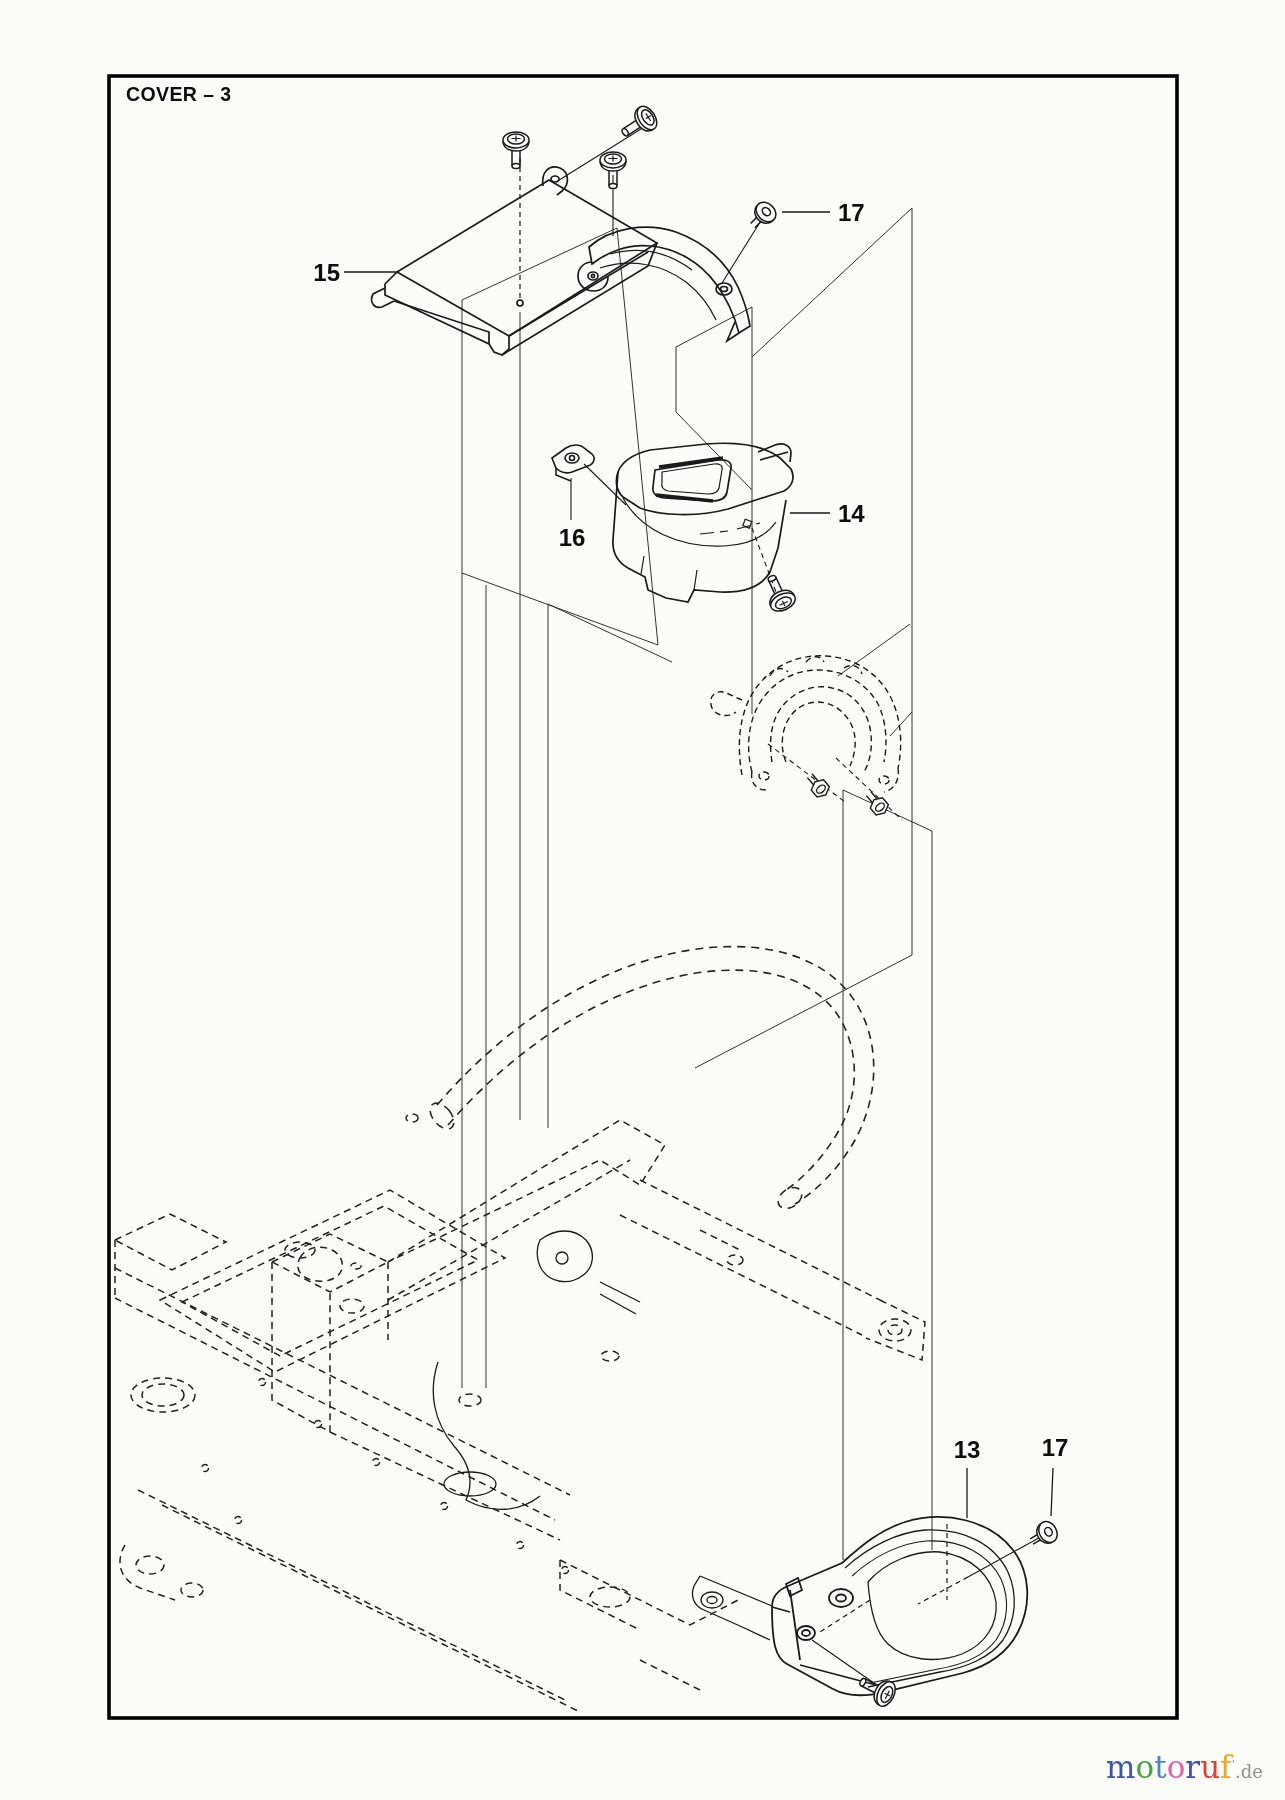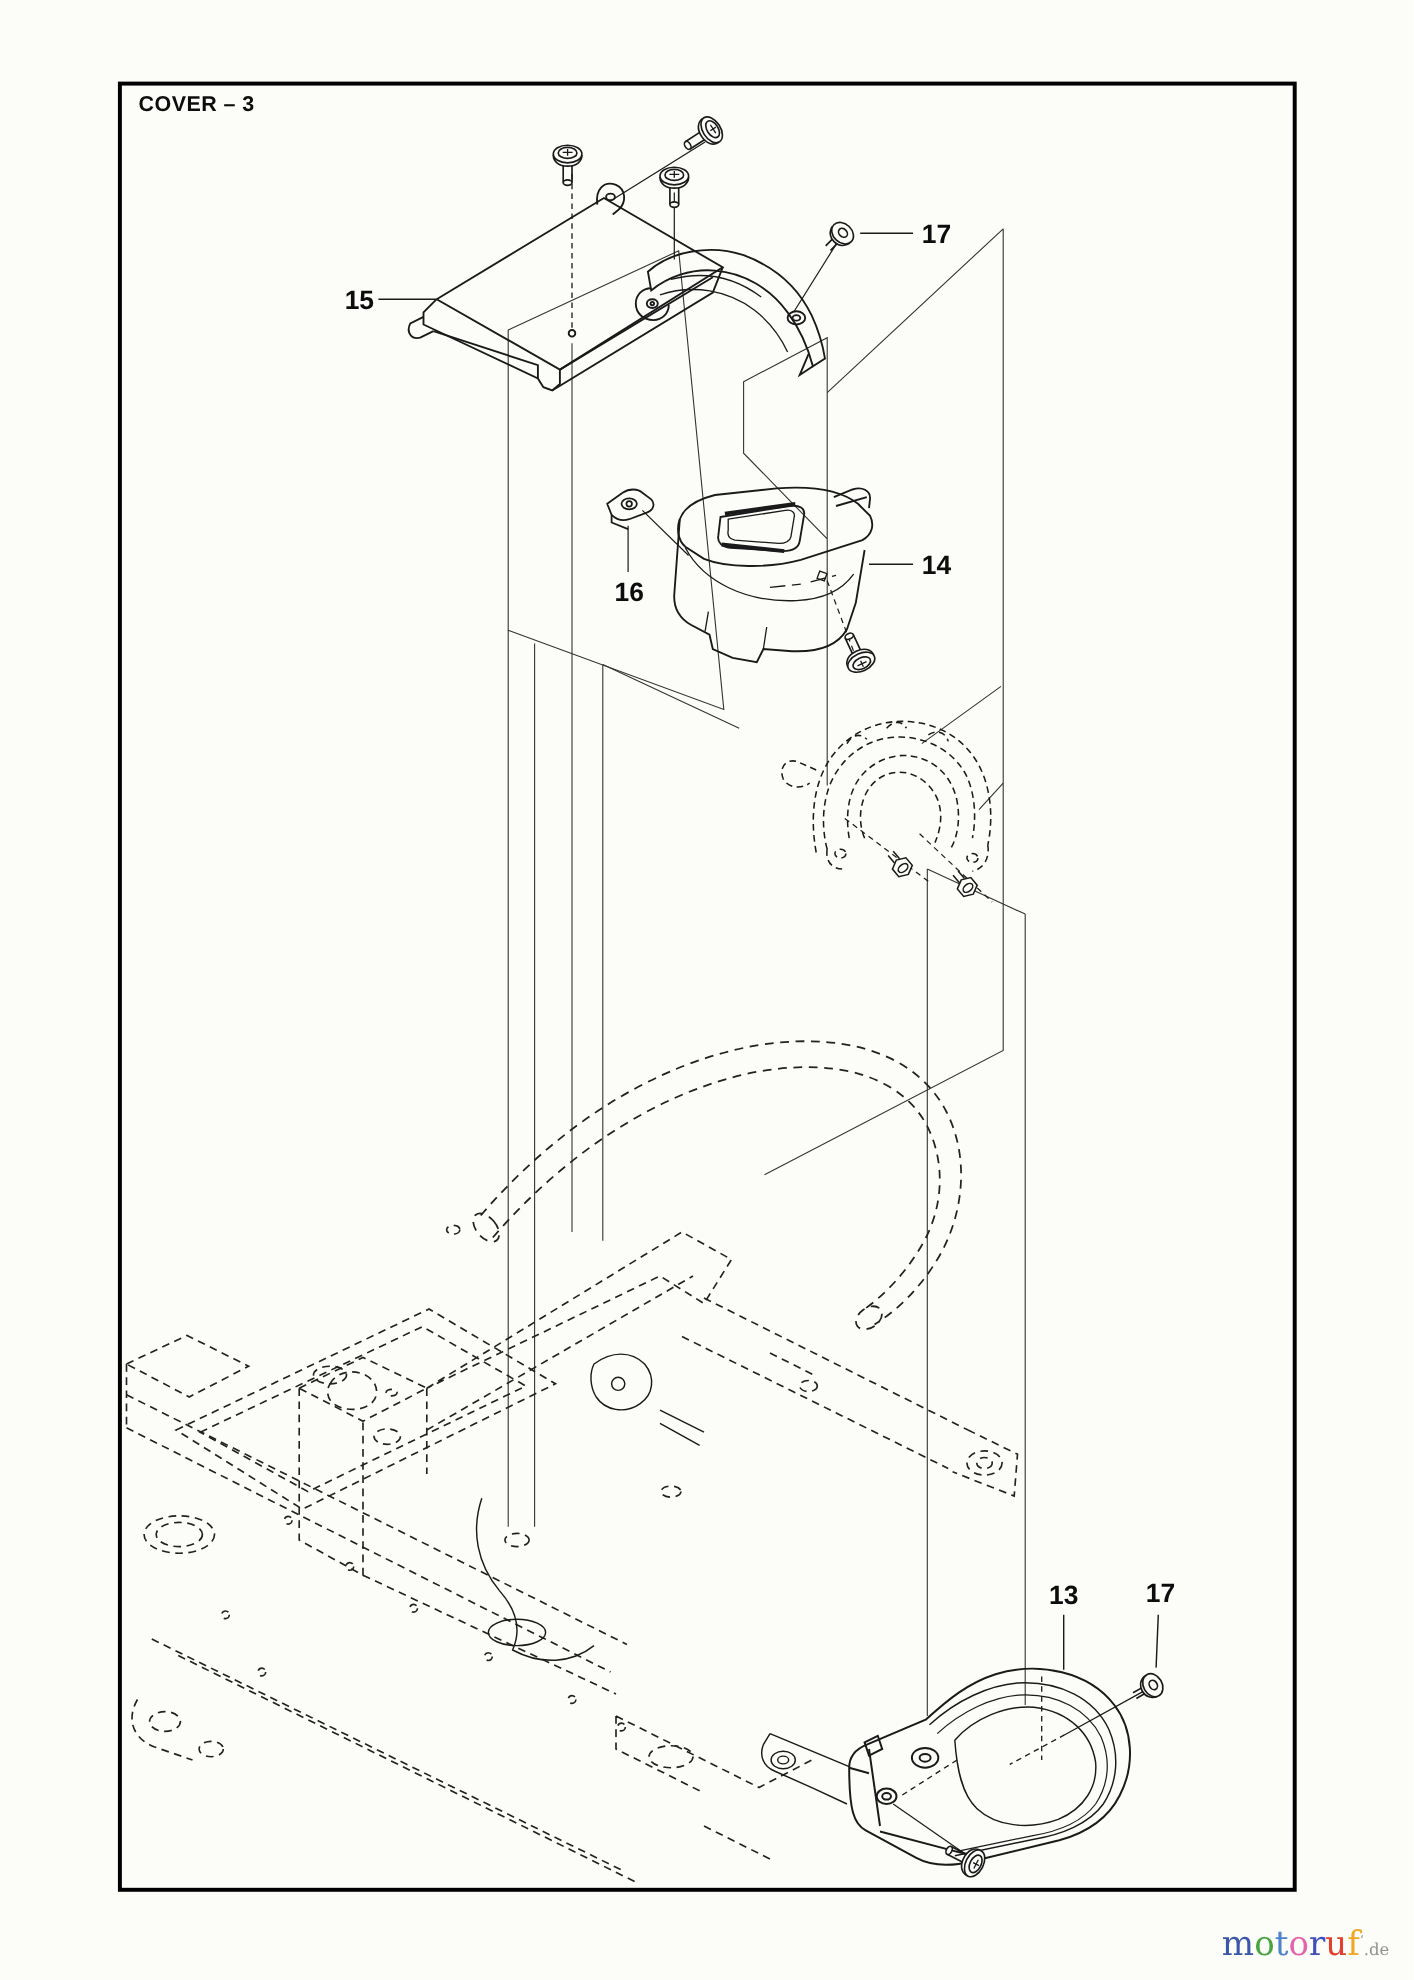--- a/index.html
+++ b/index.html
@@ -2,21 +2,21 @@
 <html><head>
 <meta charset="utf-8">
 <style>
   html,body{margin:0;padding:0;background:#ffffff;}
   .page{position:relative;width:1285px;height:1800px;background:#fcfcf9;overflow:hidden;
         font-family:"Liberation Sans",sans-serif;}
   svg{position:absolute;left:0;top:0;}
   svg text{font-family:"Liberation Sans",sans-serif;font-weight:bold;fill:#0d0d0d;stroke:none;}
   .watermark{position:absolute;top:1752px;right:22px;font-family:"DejaVu Serif",serif;
              font-size:31px;line-height:1;white-space:nowrap;}
-  .watermark .suffix{font-size:15px;text-align:right;}
+  .watermark .suffix{font-size:18px;text-align:right;}
   .watermark .mark{font-size:11px;vertical-align:10px;}
 </style>
 </head>
 <body>
 
 <div class="page">
 
 <svg width="1285" height="1800" viewBox="0 0 1285 1800">
   <defs>
     <g id="scrV" stroke="#1a1a1a" fill="#fcfcf9" stroke-width="1.5">

